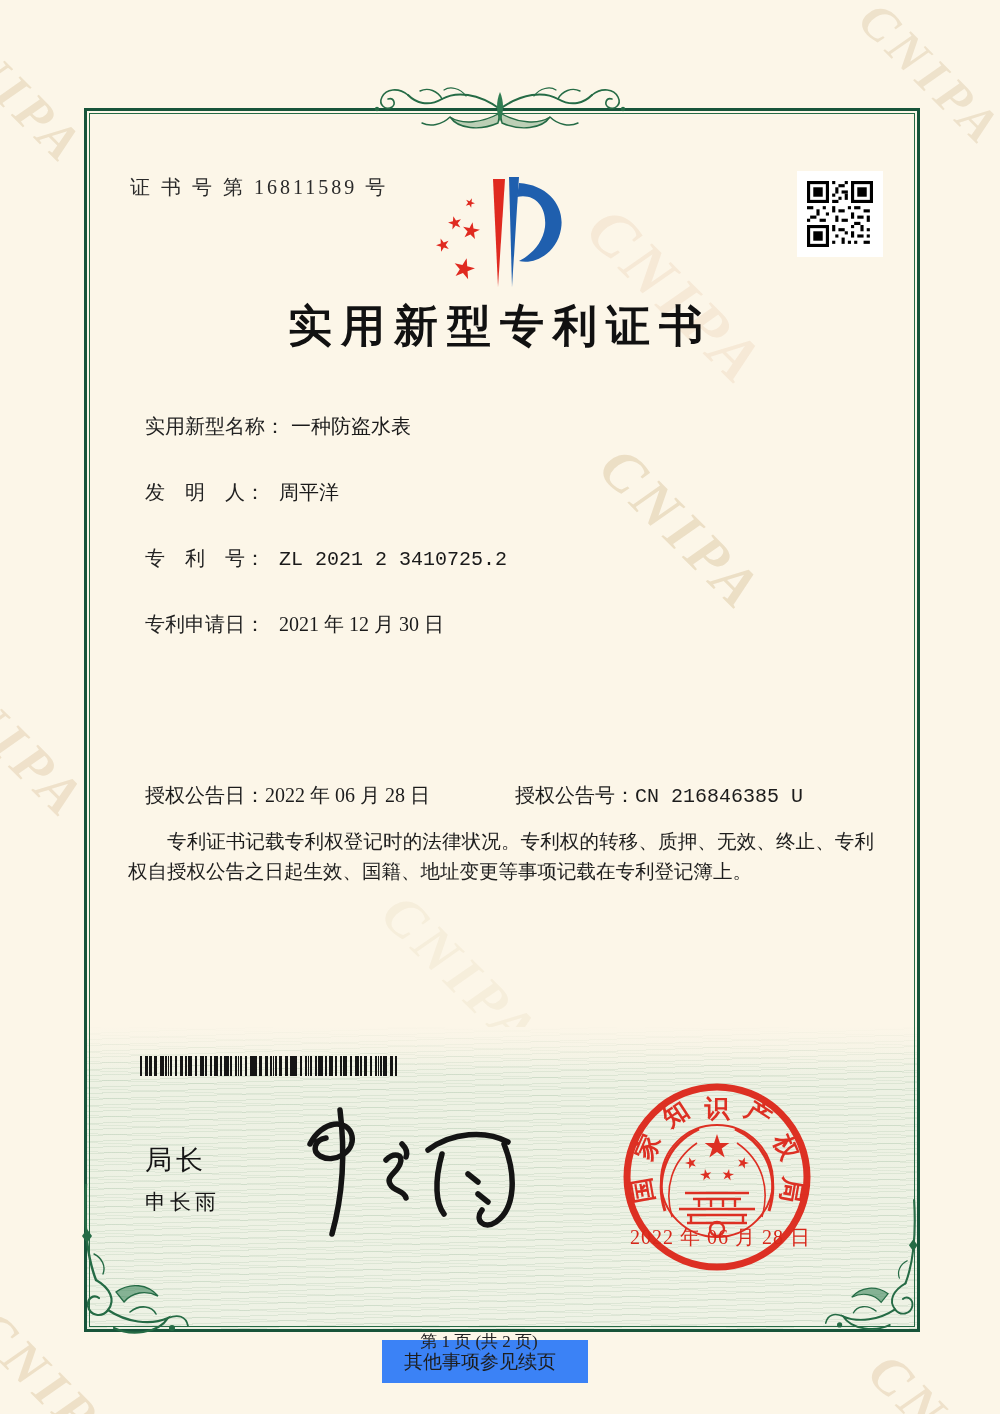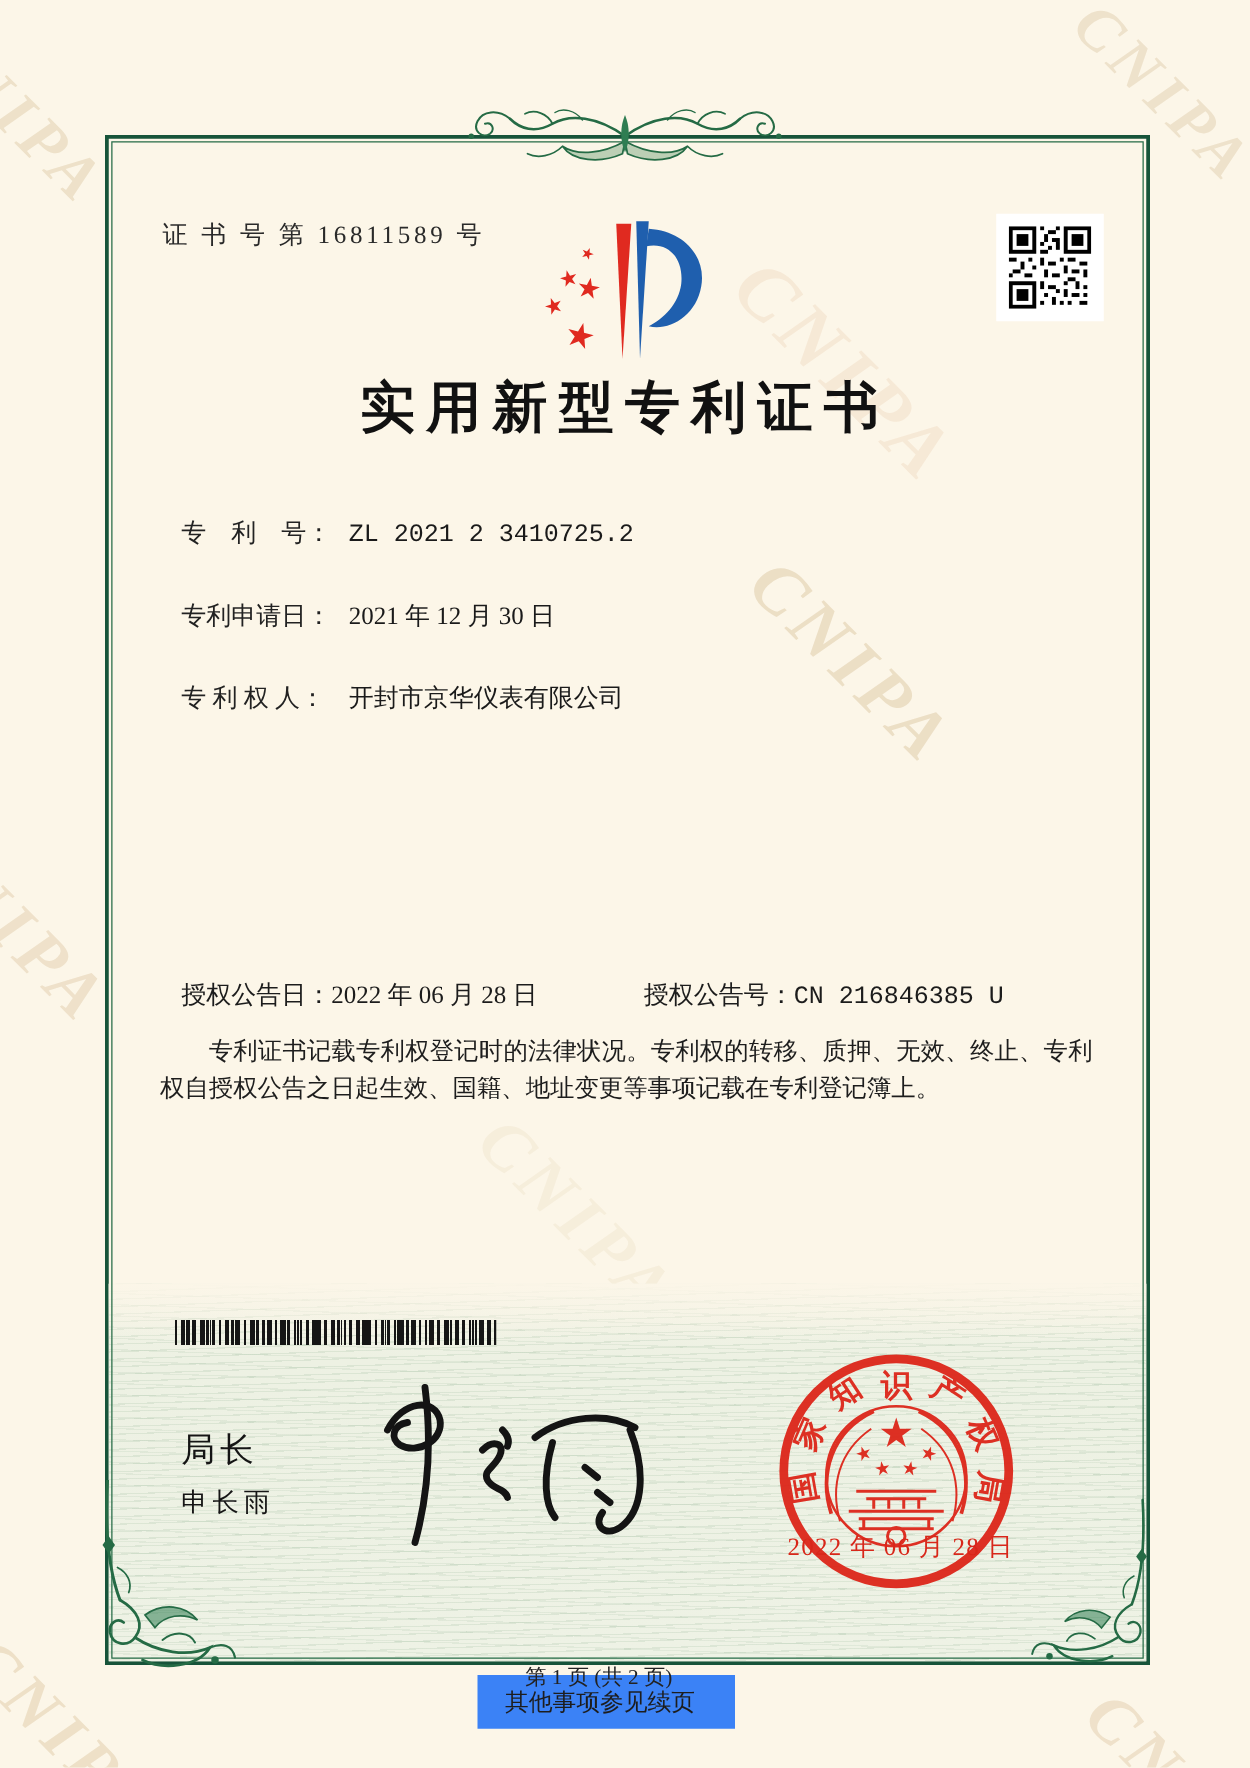--- a/index.html
+++ b/index.html
@@ -208,27 +208,30 @@
         <rect x="57" y="51" width="3" height="3"></rect>
         <rect x="42" y="42" width="3" height="3"></rect>
     </g>
   </svg>
 </div>
 
 <div class="cert-title">实用新型专利证书</div>
 
 <div class="fields">
   <div class="frow">
+    <span class="flabel">实用新型名称：</span><span class="fvalue">一种防盗水表</span>
+  </div>
+  <div class="frow">
+    <span class="flabel">发　明　人：</span><span class="fvalue">周平洋</span>
+  </div>
+  <div class="frow">
     <span class="flabel">专　利　号：</span><span class="fvalue mono">ZL 2021 2 3410725.2</span>
   </div>
   <div class="frow">
     <span class="flabel">专利申请日：</span><span class="fvalue">2021 年 12 月 30 日</span>
-  </div>
-  <div class="frow">
-    <span class="flabel">专 利 权 人：</span><span class="fvalue">开封市京华仪表有限公司</span>
   </div>
 </div>
 
 <div class="grant-row">
   <span>授权公告日：</span><span>2022 年 06 月 28 日</span>
   <span class="grant-no">
     <span>授权公告号：</span><span class="mono">CN 216846385 U</span>
   </span>
 </div>
 

